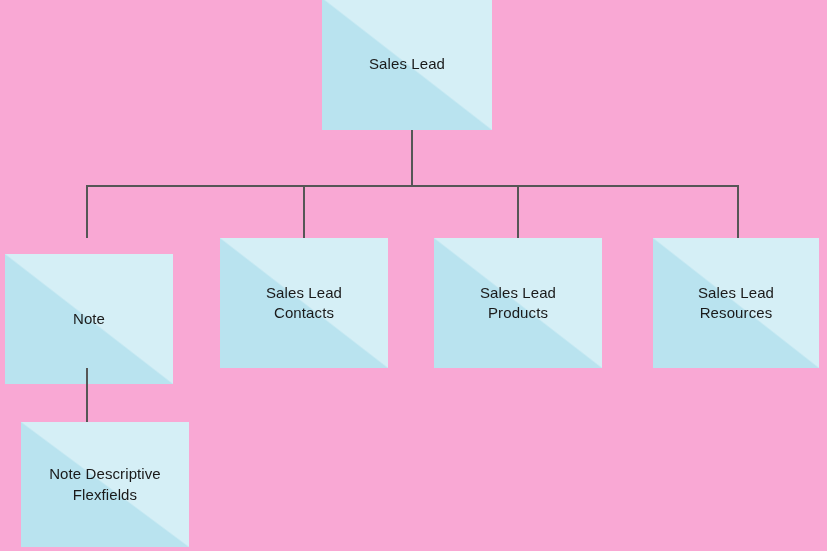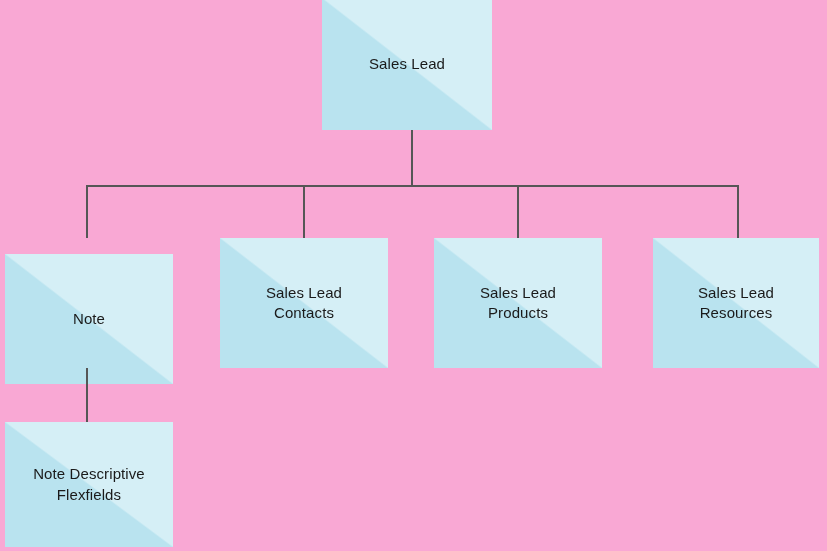--- a/index.html
+++ b/index.html
@@ -78,18 +78,18 @@
 Products</span>
   </div>
 
   <div class="node" style="left:653px; top:238px; width:166px; height:130px;">
     <span class="label">Sales Lead
 Resources</span>
   </div>
 
   <div class="connector v" style="left:86px; top:368px; height:55px;"></div>
 
-  <div class="node" style="left:5px; top:422px; width:168px; height:125px;">
+  <div class="node" style="left:21px; top:422px; width:168px; height:125px;">
     <span class="label">Note Descriptive
 Flexfields</span>
   </div>
 
 </div>
 
 </body></html>

